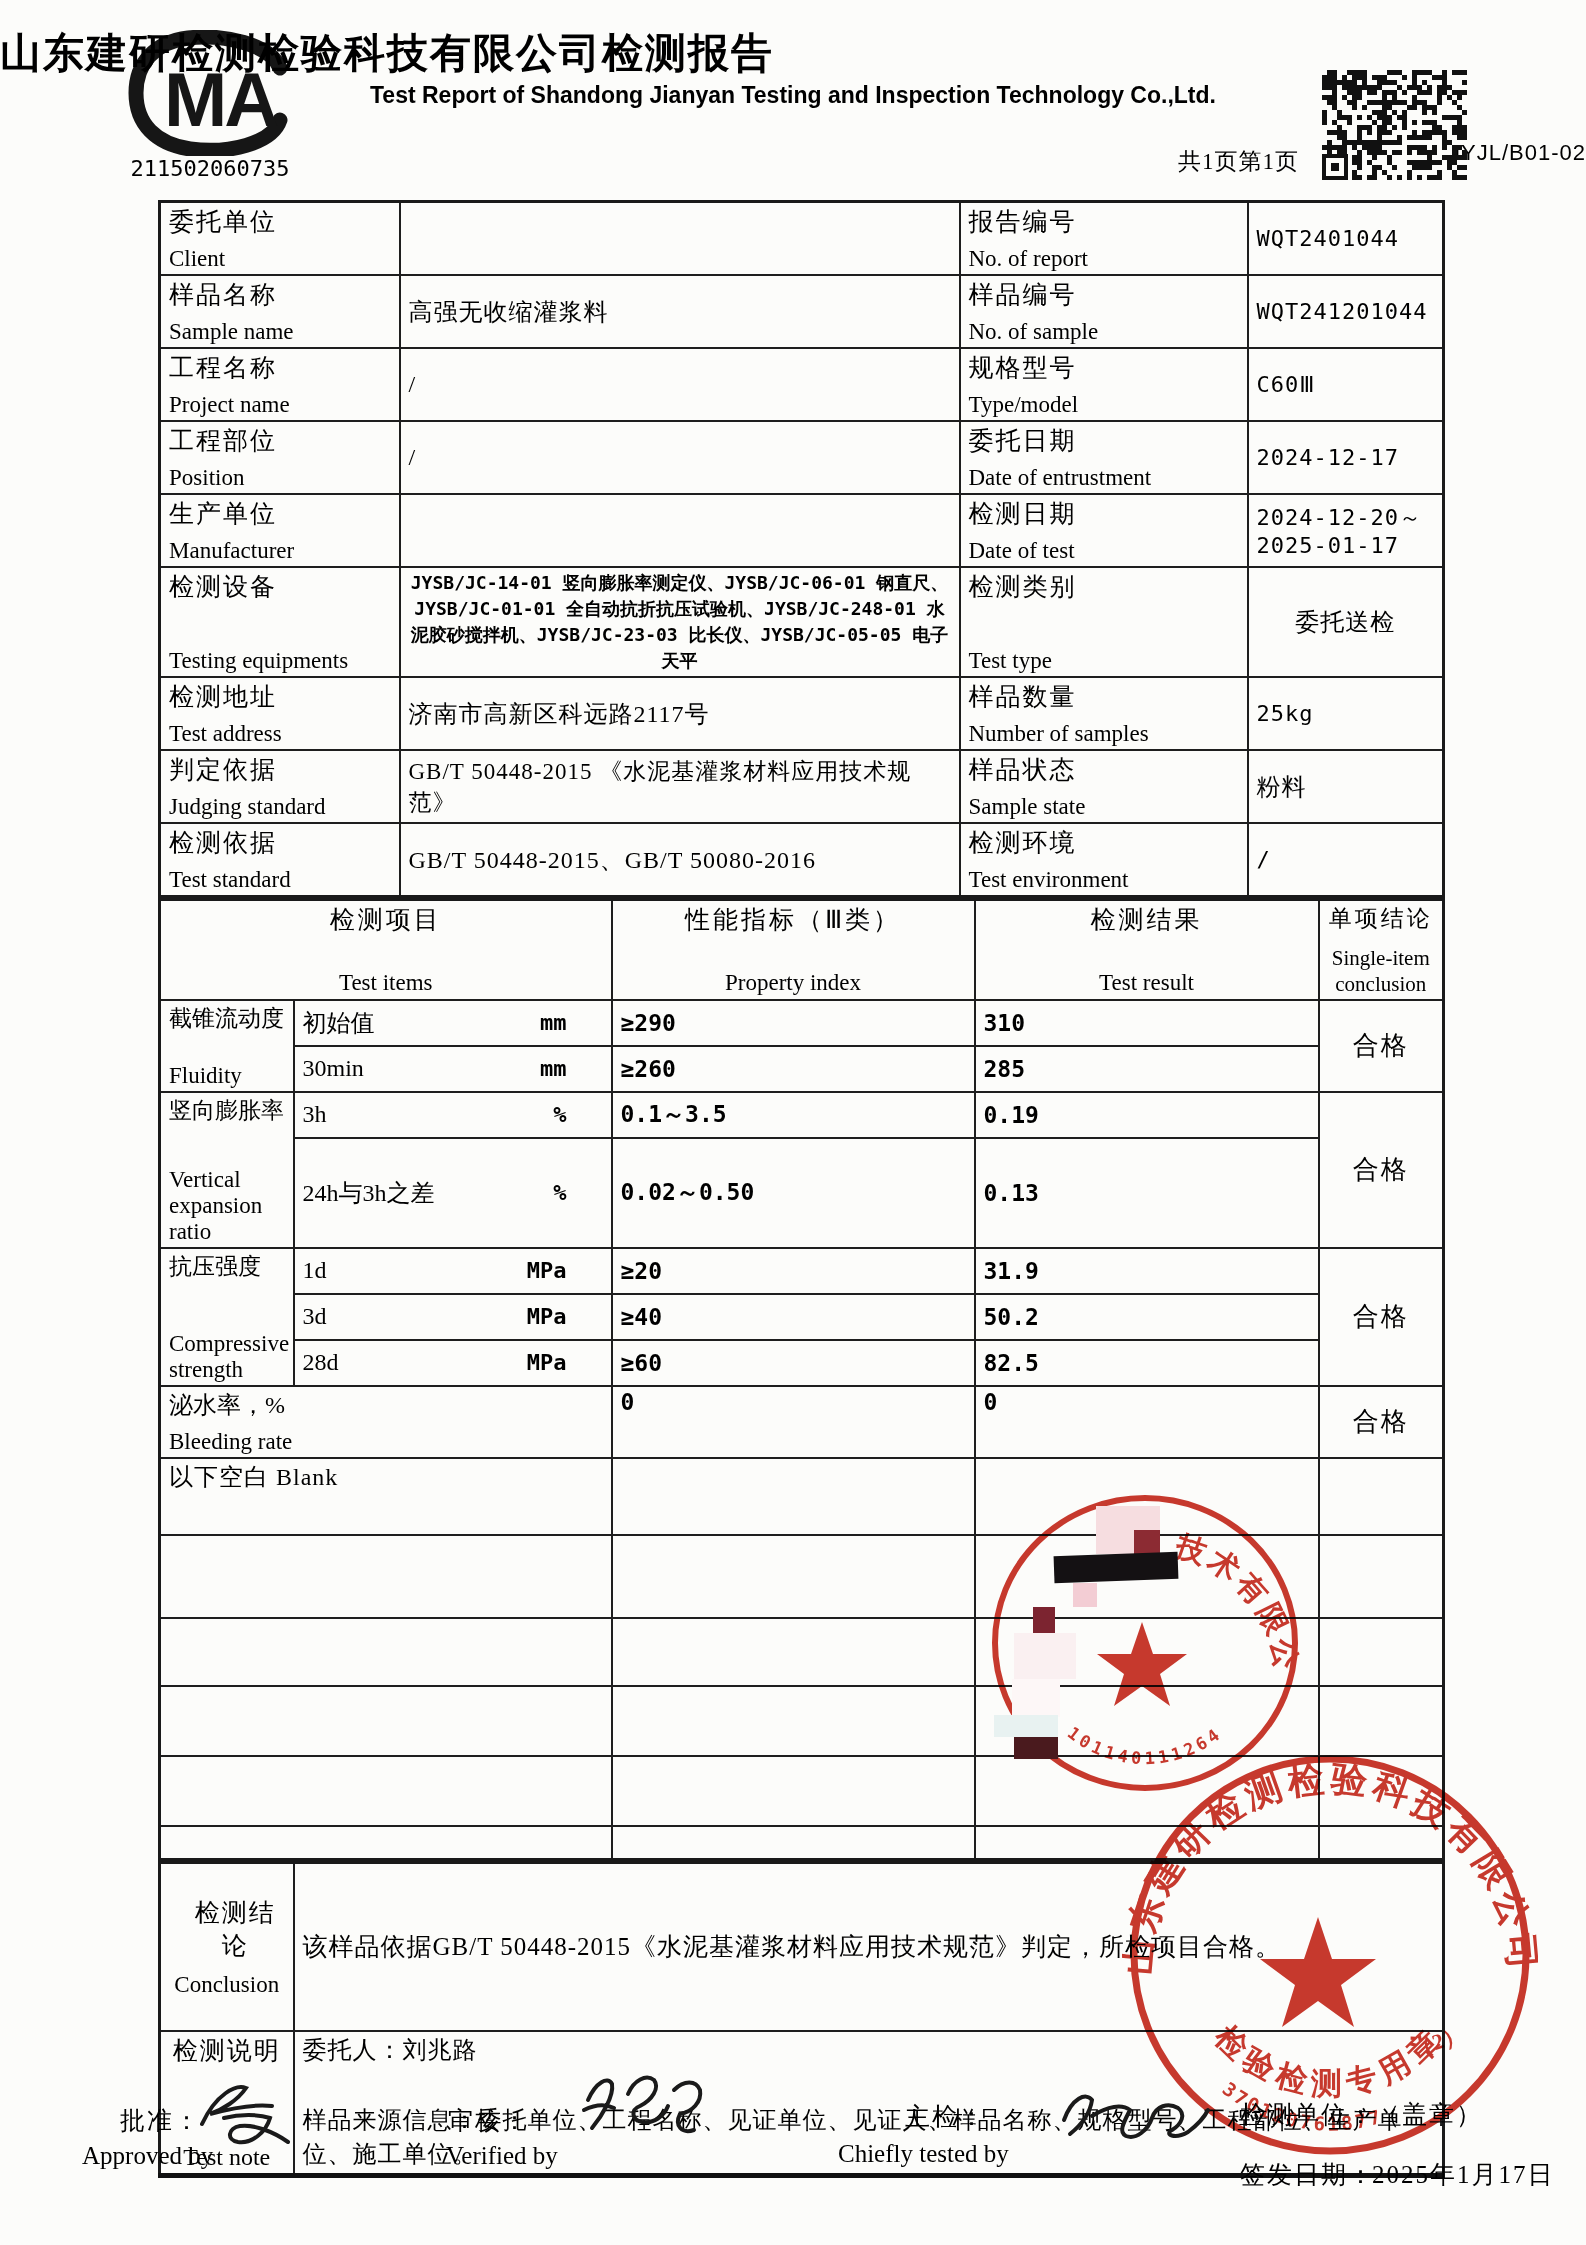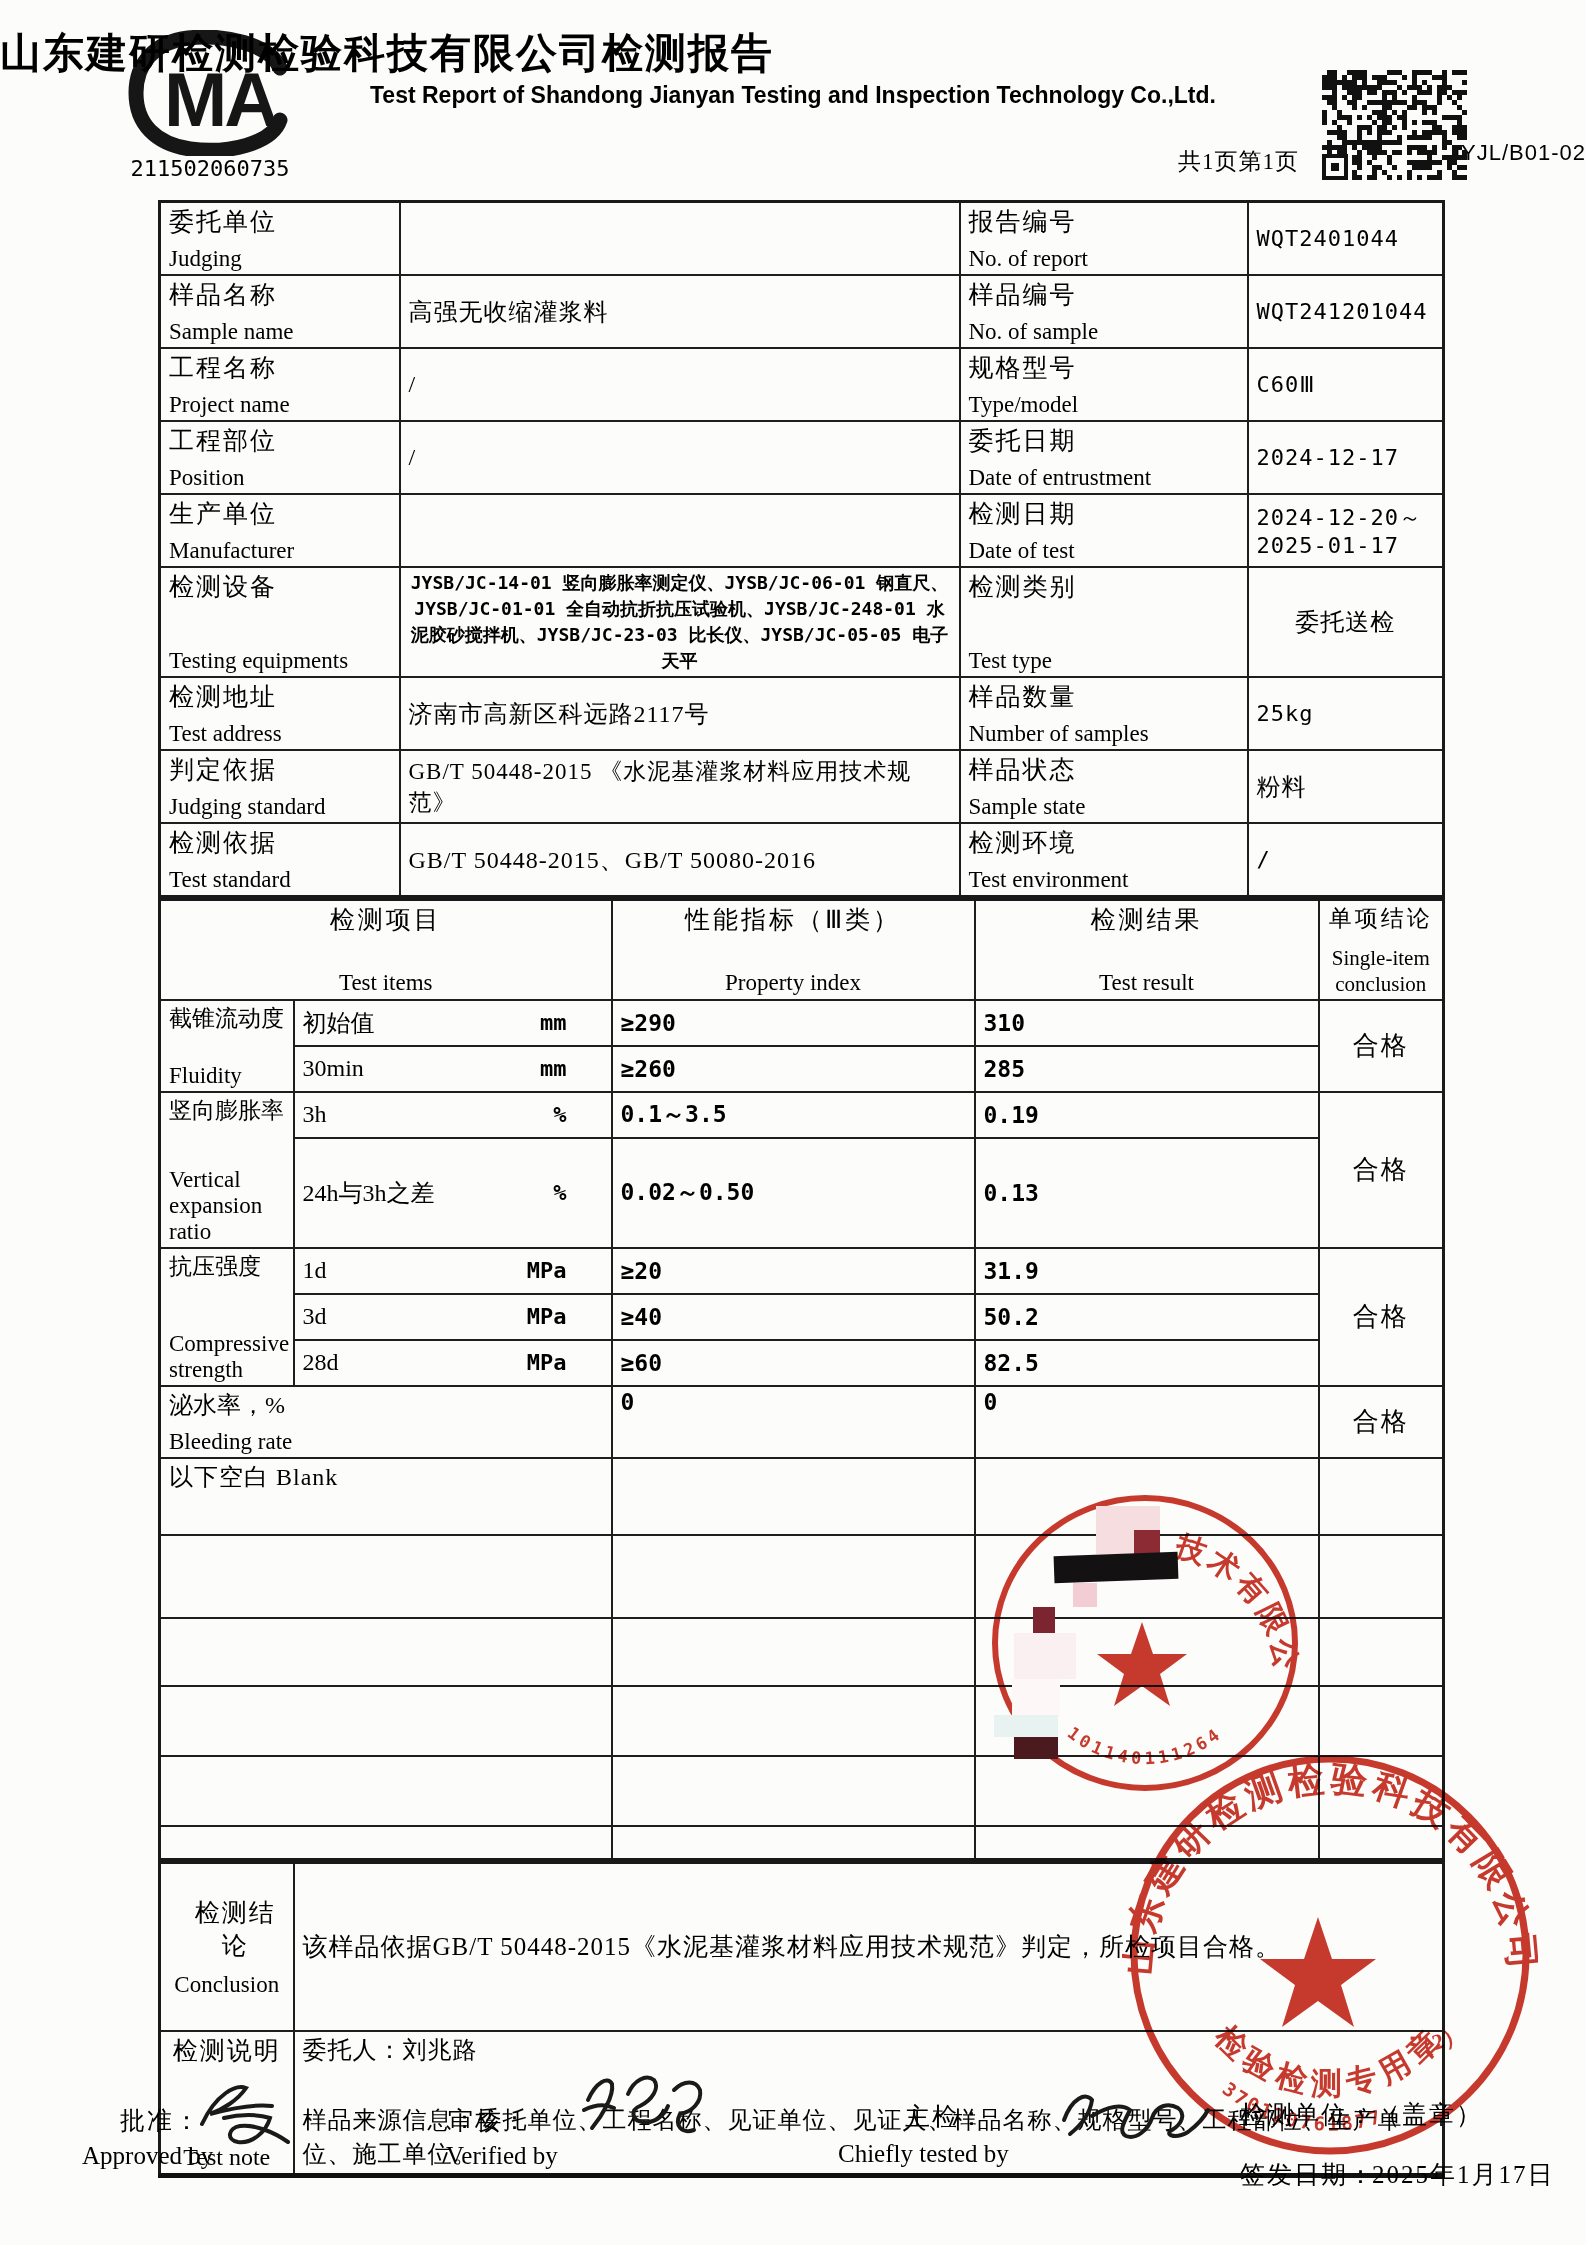--- a/index.html
+++ b/index.html
@@ -396,21 +396,21 @@
           <col style="width:240px">
           <col style="width:560px">
           <col style="width:288px">
           <col style="width:196px">
         </colgroup>
       <tbody>
           <tr class="h68">
         <td>
               <div class="lbl">
                 <span class="cn">委托单位</span>
-                <span class="en">Judging</span>
+                <span class="en">Client</span>
               </div>
             </td>
         <td class="val"></td>
         <td>
               <div class="lbl">
                 <span class="cn">报告编号</span>
                 <span class="en">No. of report</span>
               </div>
             </td>
         <td class="val mono">WQT2401044</td>

